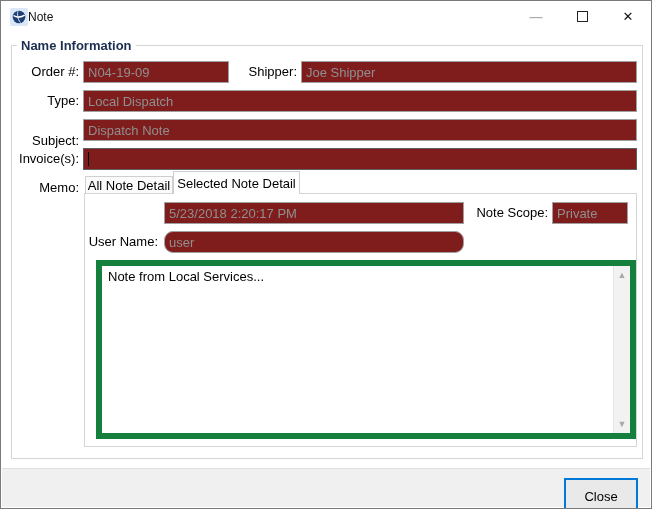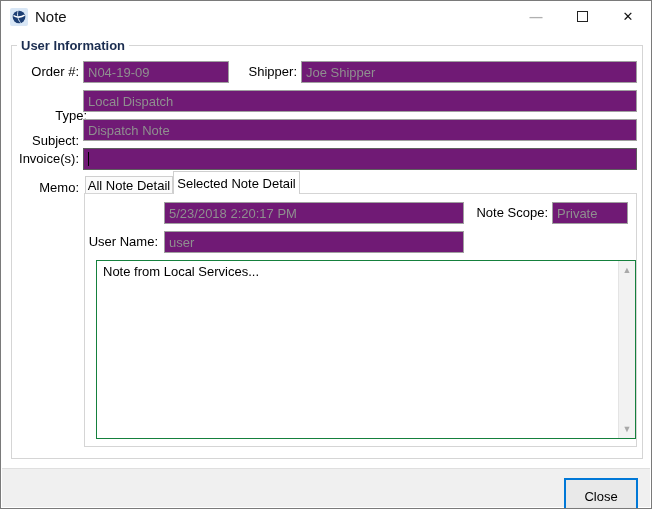--- a/index.html
+++ b/index.html
@@ -19,21 +19,21 @@
     position: absolute; top: 0; left: 0; right: 0; height: 31px;
     background: #ffffff;
     display: flex; align-items: center;
   }
   .app-icon {
     width: 18px; height: 18px; margin-left: 9px;
     display: inline-flex; align-items: center; justify-content: center;
     background: #d9e7f6; border-radius: 2px;
   }
   .title-text {
-    margin-left: 7px; font-size: 15px; color: #111111;
+    font-size: 12px; color: #111111;
   }
   .caption-buttons {
     position: absolute; right: 0; top: 0; height: 31px; display: flex;
   }
   .caption-btn {
     width: 46px; height: 31px;
     display: flex; align-items: center; justify-content: center;
     font-size: 13px; color: #111111;
     cursor: default;
   }
@@ -51,21 +51,21 @@
     font-size: 13px; font-weight: bold; color: #1b2d50;
   }
 
   
   .fld-label {
     position: absolute; font-size: 13px; color: #000000;
     text-align: right; line-height: 22px; white-space: nowrap;
   }
   .txt {
     position: absolute; height: 22px;
-    border: 1px solid #a0a0a0; background: #701a75;
+    border: 1px solid #a0a0a0; background: #7f1d1d;
     font-family: "Liberation Sans", sans-serif;
     font-size: 13px; color: #8f8f8f;
     padding: 0 4px; outline: none;
   }
   .txt.editable { border: 1px solid #5f5f5f; color: #000000; }
   .caret {
     position: absolute; width: 1px; height: 14px;
     background: #000000;
   }
 
@@ -79,21 +79,21 @@
   .tab.inactive { top: 175px; height: 17px; z-index: 1; }
   .tab.active   { top: 170px; height: 23px; background: #ffffff; z-index: 3; }
   .tabpage {
     position: absolute; left: 83px; top: 192px; width: 553px; height: 254px;
     border: 1px solid #d5d5d5; background: #ffffff; z-index: 2;
   }
 
   
   .memo-box {
     position: absolute; left: 95px; top: 259px; width: 540px; height: 179px;
-    border: 1px solid #15803d; background: #ffffff; z-index: 4;
+    border: 6px solid #15803d; background: #ffffff; z-index: 4;
   }
   .memo-text {
     position: absolute; left: 0; top: 0; right: 17px; bottom: 0;
     border: none; resize: none; outline: none;
     font-family: "Liberation Sans", sans-serif;
     font-size: 13px; color: #000000; padding: 3px 6px;
     overflow: hidden; background: transparent;
   }
   .vscroll {
     position: absolute; right: 0; top: 0; bottom: 0; width: 17px;
@@ -139,50 +139,50 @@
     <div class="caption-buttons">
       <div class="caption-btn min">—</div>
       <div class="caption-btn">
           <span class="max-glyph"></span>
         </div>
       <div class="caption-btn">✕</div>
     </div>
   </div>
 
   <div class="groupbox">
-    <span class="groupbox-title">User Information</span>
+    <span class="groupbox-title">Name Information</span>
   </div>
 
   <div class="fld-label" style="left:0; top:60px; width:78px;">Order #:</div>
   <input class="txt" style="left: 82px; top: 60px; width: 146px;" readonly="" value="N04-19-09">
   <div class="fld-label" style="left:240px; top:60px; width:56px;">Shipper:</div>
   <input class="txt" style="left: 300px; top: 60px; width: 336px;" readonly="" value="Joe Shipper">
 
-  <div class="fld-label" style="left:8px; top:89px; width:78px;margin-top:15px;">Type:</div>
+  <div class="fld-label" style="left:0; top:89px; width:78px;">Type:</div>
   <input class="txt" style="left: 82px; top: 89px; width: 554px;" readonly="" value="Local Dispatch">
 
   <div class="fld-label" style="left:0; top:118px; width:78px;margin-top:11px;">Subject:</div>
   <input class="txt" style="left: 82px; top: 118px; width: 554px;" readonly="" value="Dispatch Note">
 
   <div class="fld-label" style="left:0; top:147px; width:78px;">Invoice(s):</div>
   <input class="txt editable" style="left: 82px; top: 147px; width: 554px;" value="">
   <div class="caret" style="left:87px; top:151px;"></div>
 
   <div class="fld-label" style="left:0; top:176px; width:78px;">Memo:</div>
   <div class="tab inactive" style="left:84px; width:88px;">All Note Detail</div>
   <div class="tab active" style="left:172px; width:127px;">Selected Note Detail</div>
 
   <div class="tabpage"></div>
 
   <input class="txt" style="left: 163px; top: 201px; width: 300px; z-index: 3;" readonly="" value="5/23/2018 2:20:17 PM">
   <div class="fld-label" style="left:470px; top:201px; width:77px; z-index:3;">Note Scope:</div>
   <input class="txt" style="left: 551px; top: 201px; width: 76px; z-index: 3;" readonly="" value="Private">
 
   <div class="fld-label" style="left:83px; top:230px; width:74px; z-index:3;">User Name:</div>
-  <input class="txt" style="left: 163px; top: 230px; width: 300px; z-index: 3;" readonly="" value="user">
+  <input class="txt" style="left: 163px; top: 230px; width: 300px; z-index: 3; border-radius: 9px;" readonly="" value="user">
 
   <div class="memo-box">
     <textarea class="memo-text" style="">Note from Local Services...</textarea>
     <div class="vscroll">
       <div class="arrow up">▲</div>
       <div class="arrow down">▼</div>
     </div>
   </div>
 
   <div class="footer"></div>

